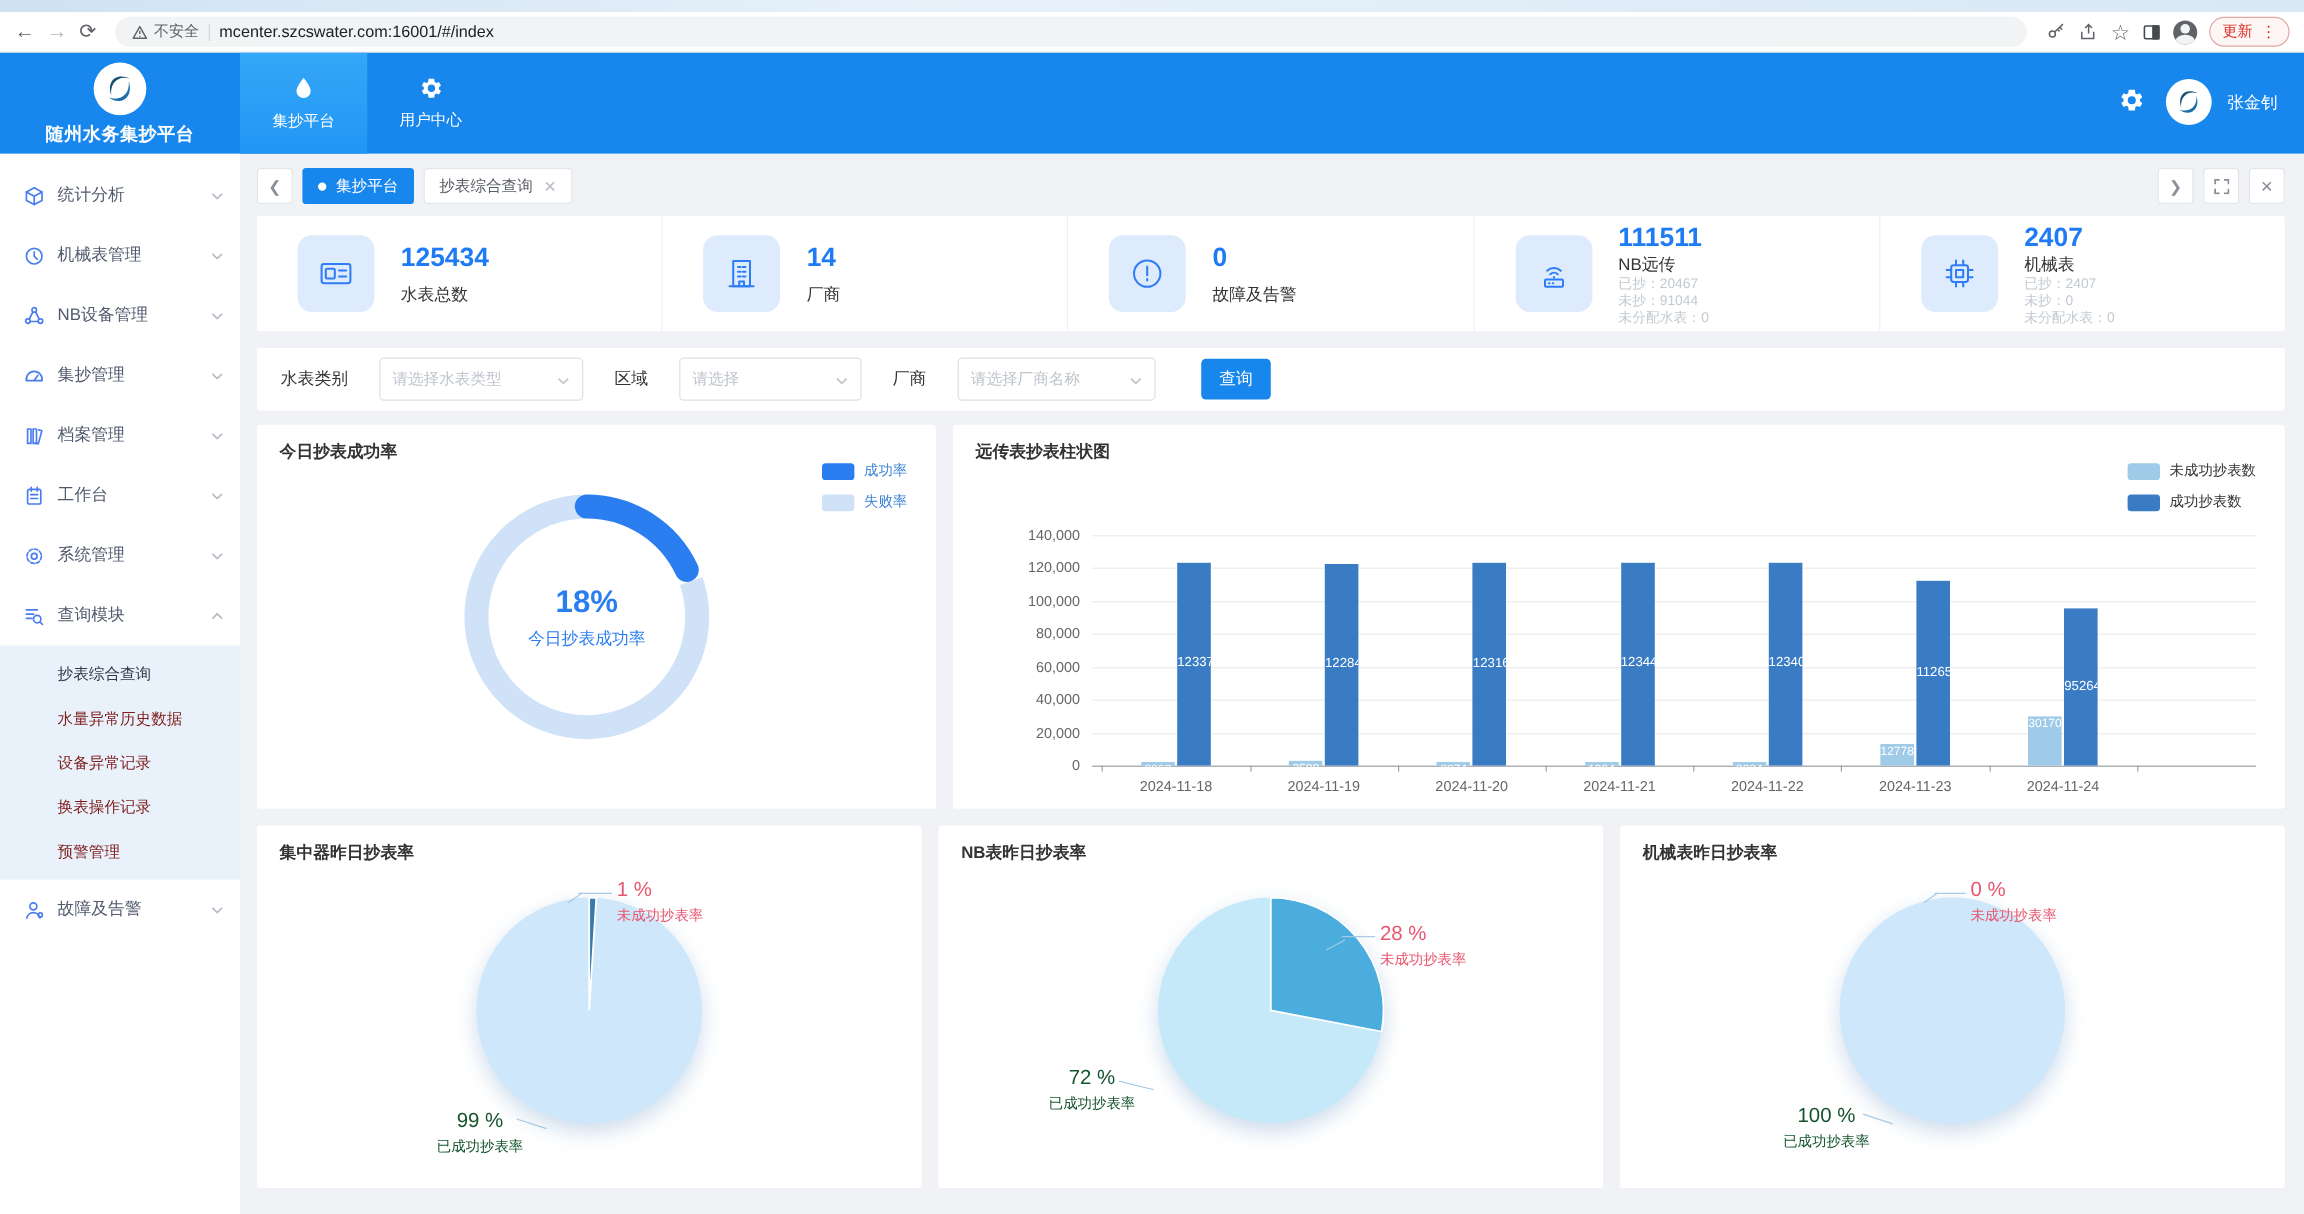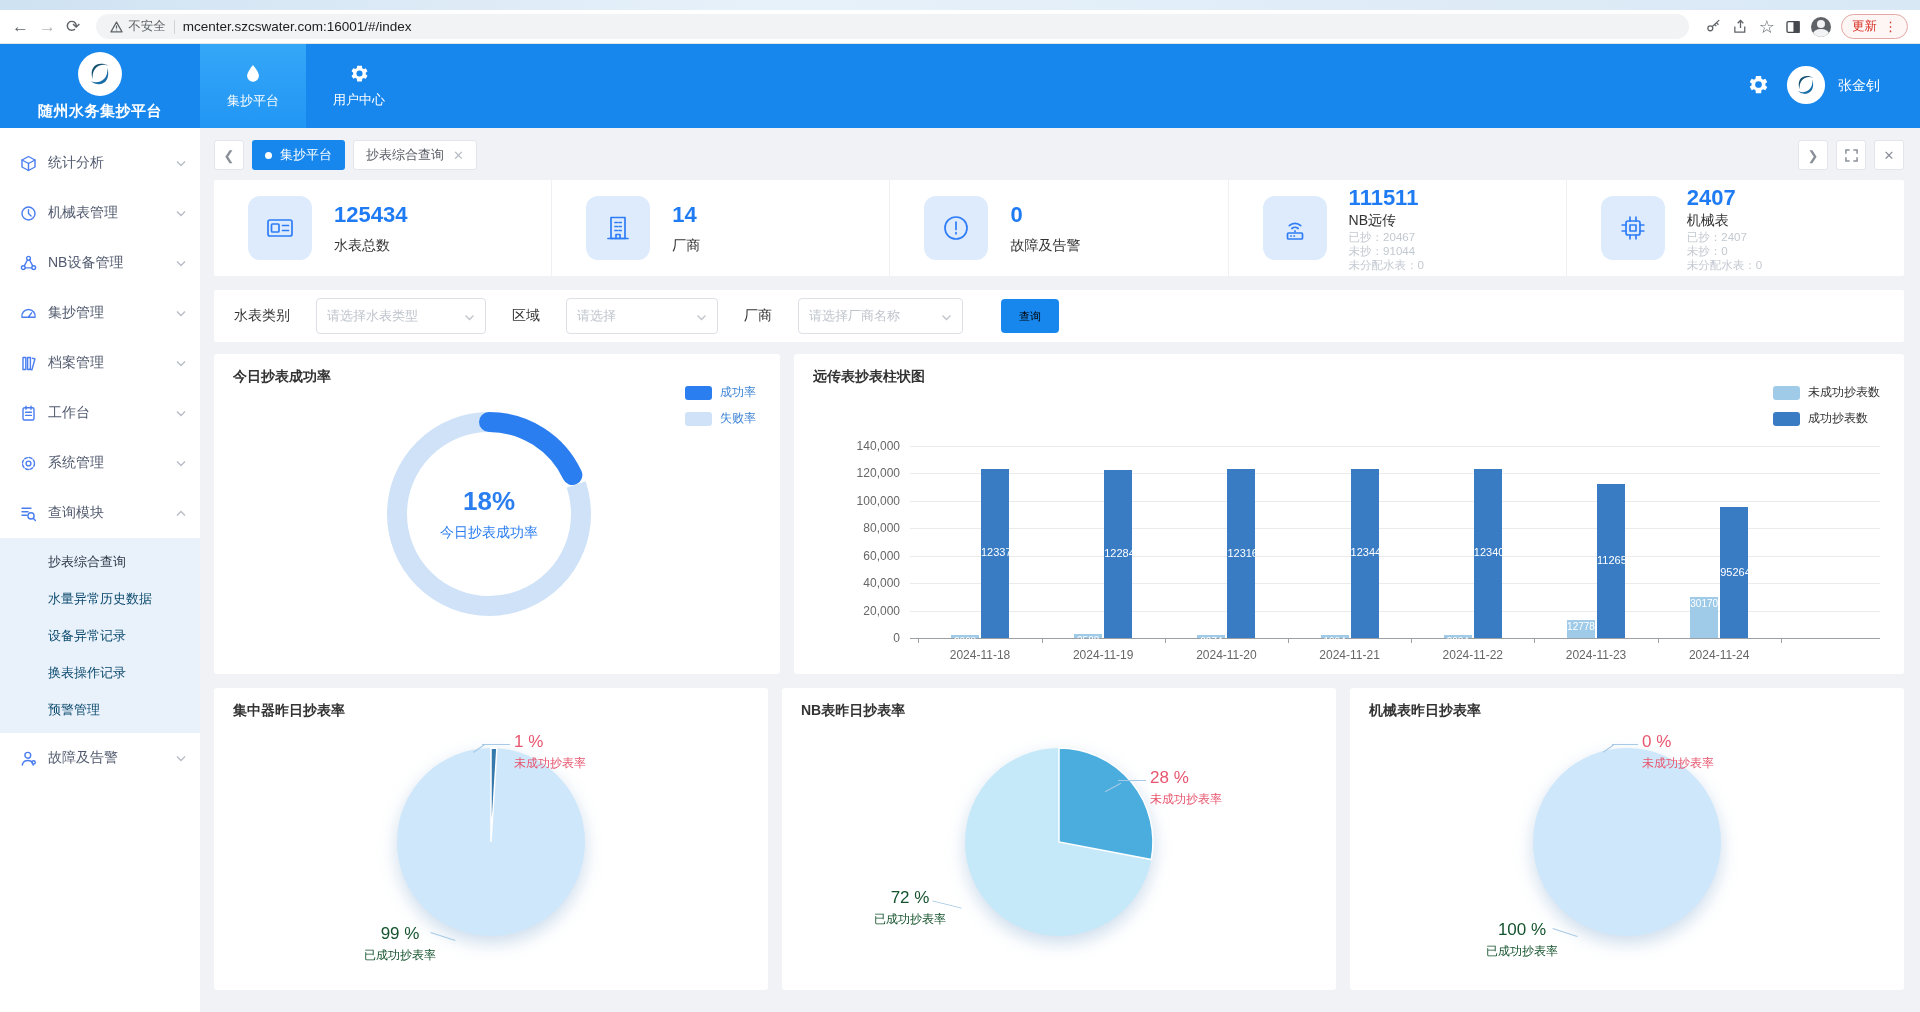--- a/index.html
+++ b/index.html
@@ -22,31 +22,31 @@
   .update-pill { display:flex; align-items:center; gap:7px; border:1.5px solid #e2a9a4; background:#fdf6f5; color:#d93025; font-size:12.5px; border-radius:13px; padding:3px 10px; }
   .update-dots { color:#d93025; font-size:13px; letter-spacing:0; }
 
   
   .app-header { height:84px; background:#1787ee; display:flex; position:relative; }
   .brand { width:200px; display:flex; flex-direction:column; align-items:center; justify-content:center; gap:1px; flex-shrink:0; }
   .brand-name { color:#fff; font-weight:bold; font-size:15px; letter-spacing:.5px; }
   .nav-tabs { display:flex; height:100%; }
   .nav-tab { width:106px; display:flex; flex-direction:column; align-items:center; justify-content:center; gap:7px; color:#fff; font-size:13px; cursor:pointer; }
   .nav-tab.active { background:linear-gradient(180deg,#35a7f8,#2196f4); }
-  .header-right { position:absolute; right:40px; top:0; height:100%; display:flex; align-items:center; gap:16px; }
+  .header-right { position:absolute; right:22px; top:0; height:100%; display:flex; align-items:center; gap:16px; }
   .header-user { display:flex; align-items:center; gap:12px; color:#fff; font-size:14px; }
 
   
   .layout { display:flex; height:884px; }
   .sidebar { width:200px; background:#fff; flex-shrink:0; padding-top:10px; overflow:hidden; }
   .side-item { height:50px; display:flex; align-items:center; padding:0 14px 0 20px; color:#515a6e; font-size:14px; cursor:pointer; }
   .side-item svg.mi { margin-right:11px; flex-shrink:0; }
   .side-item .chev { margin-left:auto; display:flex; }
   .submenu { background:#e9f2fb; padding:5px 0; }
-  .submenu-item { height:37px; line-height:37px; padding-left:48px; font-size:13px; color:#0c4a6e; cursor:pointer; }
+  .submenu-item { height:37px; line-height:37px; padding-left:48px; font-size:13px; color:#7f1d1d; cursor:pointer; }
   .submenu-item.active { color:#2f3a4a; }
 
   .content { flex:1; padding:12px 16px 0 14px; display:flex; flex-direction:column; }
 
   
   .tab-row { display:flex; align-items:center; gap:8px; margin-bottom:10px; }
   .tab-btn { width:30px; height:30px; background:#fff; border:1px solid #e2e6ea; border-radius:3px; display:flex; align-items:center; justify-content:center; color:#8a9099; font-size:13px; cursor:pointer; }
   .tab-pill { background:#1787ee; color:#fff; font-size:13px; height:30px; border-radius:3px; display:flex; align-items:center; padding:0 13px; gap:8px; cursor:pointer; }
   .tab-pill .dot { width:7px; height:7px; border-radius:50%; background:#fff; }
   .tab-plain { background:#fff; border:1px solid #e2e6ea; color:#5a5e66; font-size:13px; height:30px; border-radius:3px; display:flex; align-items:center; padding:0 12px; gap:9px; cursor:pointer; }
@@ -60,21 +60,21 @@
   .icon-box { width:64px; height:64px; border-radius:12px; background:#ddebfc; display:flex; align-items:center; justify-content:center; margin-right:22px; flex-shrink:0; }
   .stat-num { color:#1f7bf3; font-size:22px; font-weight:bold; }
   .stat-lbl { color:#333; font-size:14px; margin-top:9px; }
   .stat-cell.detailed .stat-lbl { margin-top:1px; }
   .stat-details div { font-size:11.5px; color:#c3c9d1; line-height:14px; }
 
   
   .filter-strip { background:#fff; height:52px; margin-top:14px; display:flex; align-items:center; padding-left:10px; border-radius:2px;gap:16px; }
   .f-label { margin:0 10px; font-size:14px; color:#333; white-space:nowrap; }
   .select { height:36px; border:1px solid #dcdfe6; border-radius:4px; display:flex; align-items:center; justify-content:space-between; padding:0 10px; color:#bfc4cc; font-size:13px; background:#fff; cursor:pointer; }
-  .btn-primary { width:58px; height:34px; background:#1787ee; color:#000000; border:none; border-radius:4px; font-size:11px; margin-left:22px; cursor:pointer; }
+  .btn-primary { width:58px; height:34px; background:#1787ee; color:#ffffff; border:none; border-radius:4px; font-size:14px; margin-left:22px; cursor:pointer; }
 
   
   .charts-row { display:flex; gap:14px; margin-top:12px; }
   .card { background:#fff; border-radius:3px; position:relative; }
   .card-title { position:absolute; left:19px; top:14px; font-size:14px; font-weight:bold; color:#333; z-index:3; }
   .donut-card { width:566px; height:320px; }
   .bar-card { flex:1; height:320px; }
 
   .legend { position:absolute; right:24px; top:30px; z-index:3; }
   .legend-row { display:flex; align-items:center; gap:8px; margin-bottom:9px; cursor:pointer; }

